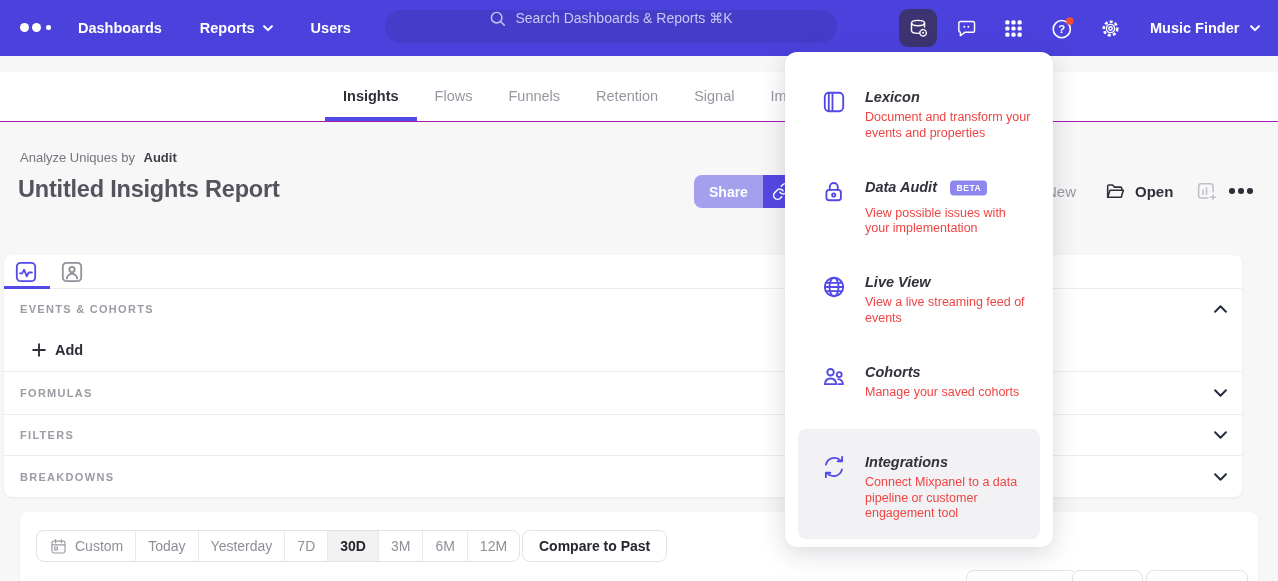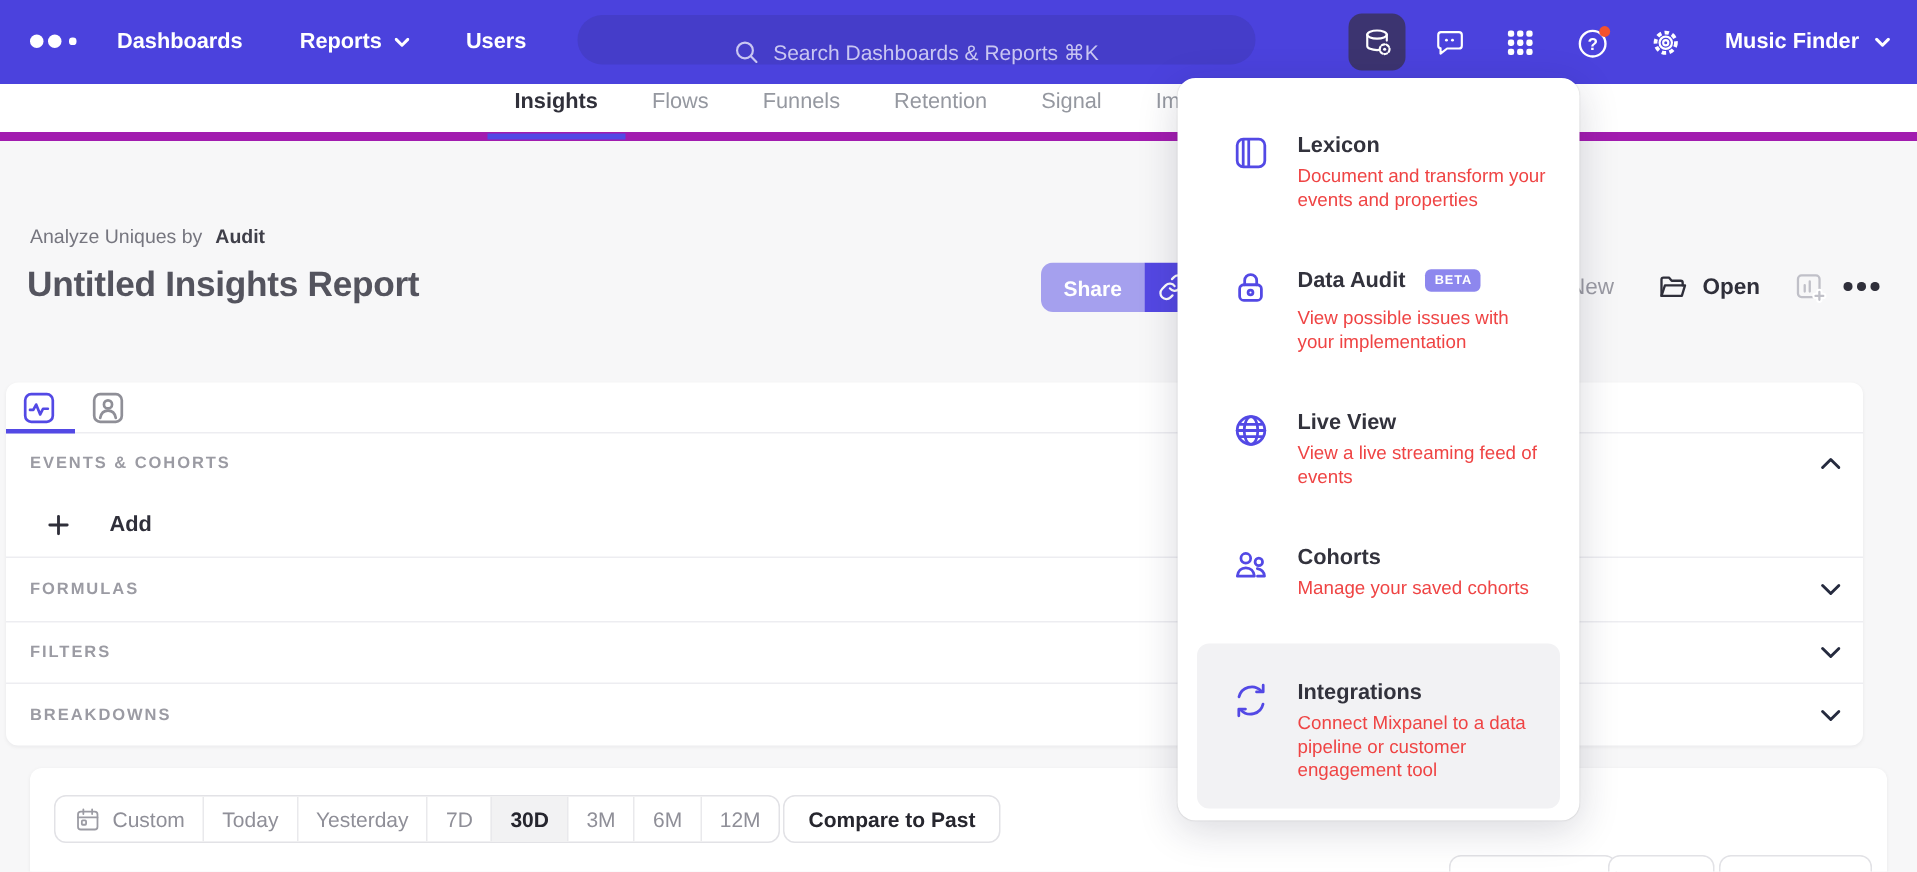--- a/index.html
+++ b/index.html
@@ -14,32 +14,32 @@
   svg { display:block; }
 
   
   .topnav { position:absolute; top:0; left:0; right:0; height:56px; background:#4b42dd; z-index:10; }
   .logo { position:absolute; left:20px; top:23px; display:flex; align-items:center; gap:3px; }
   .logo .d1,.logo .d2 { width:9px; height:9px; border-radius:50%; background:#fff; }
   .logo .d3 { width:4.5px; height:4.5px; border-radius:50%; background:#fff; margin-left:2px; }
   .nav-links { position:absolute; left:78px; top:0; height:56px; display:flex; gap:38px; align-items:center; }
   .nav-link { color:#fff; font-size:14.5px; font-weight:600; display:flex; align-items:center; gap:8px; cursor:pointer; }
   .nav-search { position:absolute; left:385px; top:10px; width:452px; height:33px; background:#453dc9; border-radius:17px;
-    display:flex; align-items:flex-end; justify-content:center; gap:9px; color:#c9c6f2; font-size:14px; cursor:text; }
+    display:flex; align-items:flex-start; justify-content:center; gap:9px; color:#c9c6f2; font-size:14px; cursor:text; }
   .nav-iconbtn { position:absolute; display:grid; place-items:center; cursor:pointer; }
   #btnData { left:899px; top:9px; width:38px; height:38px; background:#3c3470; border-radius:9px; }
   #btnChat { left:949px; top:11px; width:34px; height:34px; }
   #btnGrid { left:996px; top:11px; width:34px; height:34px; }
   #btnHelp { left:1045px; top:11px; width:34px; height:34px; }
   #btnGear { left:1093px; top:11px; width:34px; height:34px; }
   .project { position:absolute; left:1150px; top:0; height:56px; display:flex; align-items:center; gap:11px;
     color:#fff; font-size:14.5px; font-weight:600; cursor:pointer; }
 
   
-  .tabbar { position:absolute; top:44px; left:0; right:0; height:50px; background:#fff; border-bottom:6px solid #a21caf; z-index:5;padding-left:45px; }
+  .tabbar { position:absolute; top:72px; left:0; right:0; height:50px; background:#fff; border-bottom:1px solid #a21caf; z-index:5;padding-left:45px; }
   .tabs { position:absolute; left:325px; top:0; display:flex; }
   .tab { padding:0 18px; line-height:49px; font-size:14.5px; color:#9598a0; position:relative; cursor:pointer; }
   .tab.active { color:#30303a; font-weight:700; }
   .tab.active::after { content:""; position:absolute; left:0; right:0; bottom:0; height:4px; background:#5349e5; }
 
   
   .subtitle { position:absolute; left:20px; top:150px; font-size:13px; color:#76767f; }
   .subtitle .val { color:#3f3f49; font-weight:700; margin-left:5px; }
   .page-title { position:absolute; left:18px; top:176px; font-size:23.5px; font-weight:600; color:#54545e; letter-spacing:-0.2px; }
   .share { position:absolute; left:694px; top:175px; height:33px; display:flex; border-radius:8px; overflow:hidden; z-index:1; cursor:pointer; }
@@ -59,21 +59,21 @@
   .ctabs { position:absolute; top:0; left:0; right:0; height:34px; border-bottom:1px solid #ededf1; }
   .ctab { position:absolute; top:6px; width:22px; height:22px; cursor:pointer; }
   #ctab1 { left:11px; } #ctab2 { left:57px; }
   .ctab-underline { position:absolute; left:0; bottom:-1px; width:46px; height:3px; background:#5349e5; }
 
   .sec-row { position:absolute; left:0; right:0; display:flex; align-items:center; cursor:pointer; }
   .sec-label { margin-left:16px; font-size:11px; font-weight:700; letter-spacing:1.3px; color:#9b9ba3; }
   .sec-chev { position:absolute; right:15px; top:50%; transform:translateY(-50%); }
   #rowEvents { top:34px; height:40px; }
   #rowAdd { top:74px; height:42px; cursor:default; }
-  .add-btn { margin-left:28px; display:flex; align-items:center; gap:27px; font-size:14.5px; font-weight:700; color:#2f2f3a; cursor:pointer; }
+  .add-btn { margin-left:28px; display:flex; align-items:center; gap:9px; font-size:14.5px; font-weight:700; color:#2f2f3a; cursor:pointer; }
   #rowFormulas { top:116px; height:43px; border-top:1px solid #ededf1; }
   #rowFilters { top:159px; height:41px; border-top:1px solid #ededf1; }
   #rowBreakdowns { top:200px; height:42px; border-top:1px solid #ededf1; }
 
   
   .seg { position:absolute; left:16px; top:18px; height:32px; display:flex; border:1px solid #e2e2e6; border-radius:8px; overflow:hidden; background:#fff; }
   .seg-item { display:flex; align-items:center; gap:7px; padding:0 12px; font-size:14px; color:#8f8f98; border-left:1px solid #e9e9ec; cursor:pointer; white-space:nowrap; }
   .seg-item:first-child { border-left:none; }
   .seg-item.active { background:#f2f2f3; color:#26262e; font-weight:700; }
   .compare-btn { position:absolute; left:502px; top:18px; height:32px; padding:0 16px; display:flex; align-items:center;
@@ -81,21 +81,21 @@
   .ctrl-btn { position:absolute; top:18px; height:48px; display:flex; align-items:center; gap:8px; padding:0 13px;
     border:1px solid #e2e2e6; border-radius:8px; font-size:14px; font-weight:700; color:#26262e; background:#fff; cursor:pointer; white-space:nowrap;margin-top:40px; }
   #btnLinear { left:946px; } #btnDay { left:1052px; } #btnLine { left:1126px; }
 
   
   .panel { position:absolute; left:785px; top:52px; width:268px; height:495px; background:#fff; border-radius:12px;
     box-shadow:0 6px 26px rgba(30,30,60,0.17), 0 0 1px rgba(0,0,0,0.10); z-index:60; }
   .menu-highlight { position:absolute; left:13px; right:13px; top:377px; height:110px; background:#f2f2f4; border-radius:8px; }
   .menu-item { position:absolute; left:0; width:100%; padding:0 20px 0 80px; cursor:pointer; }
   .mi-icon { position:absolute; left:36px; top:1px; width:26px; height:26px; }
-  .mi-title { font-size:14.5px; font-weight:700; color:#32323c; }
+  .mi-title { font-size:14.5px; font-weight:700; color:#32323c;font-style:italic; }
   .mi-badge { display:inline-block; background:#8d87ee; color:#fff; font-size:8.5px; font-weight:700; letter-spacing:0.6px;
     padding:2.5px 6px; border-radius:4px; margin-left:9px; transform:translateY(-1.5px); }
   .mi-desc { margin-top:4px; font-size:12.5px; line-height:15.5px; color:#ef4444; }
   #miLexicon { top:36px; } #miAudit { top:126px; } #miLive { top:221px; } #miCohorts { top:311px; } #miIntegrations { top:401px; }
   #miAudit .mi-desc { margin-top:9px; }
 </style>
 </head>
 <body>
 
 <div class="topnav">

